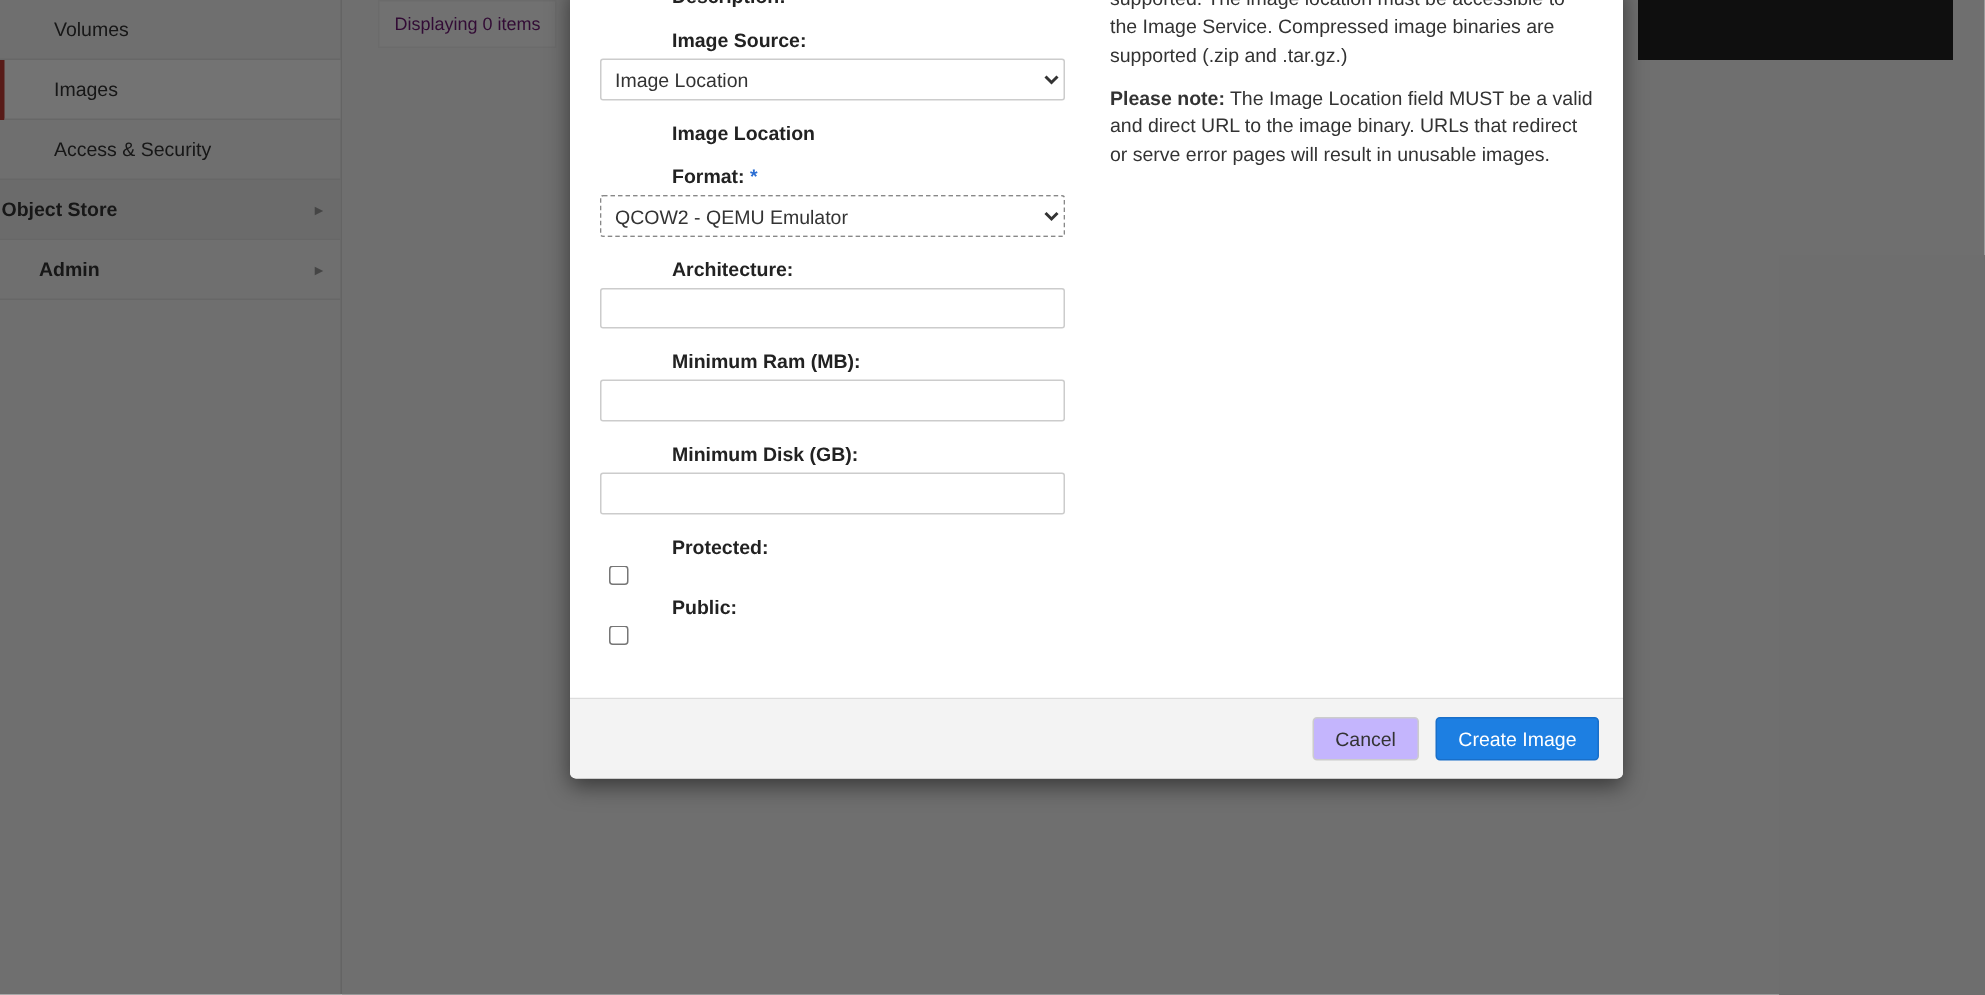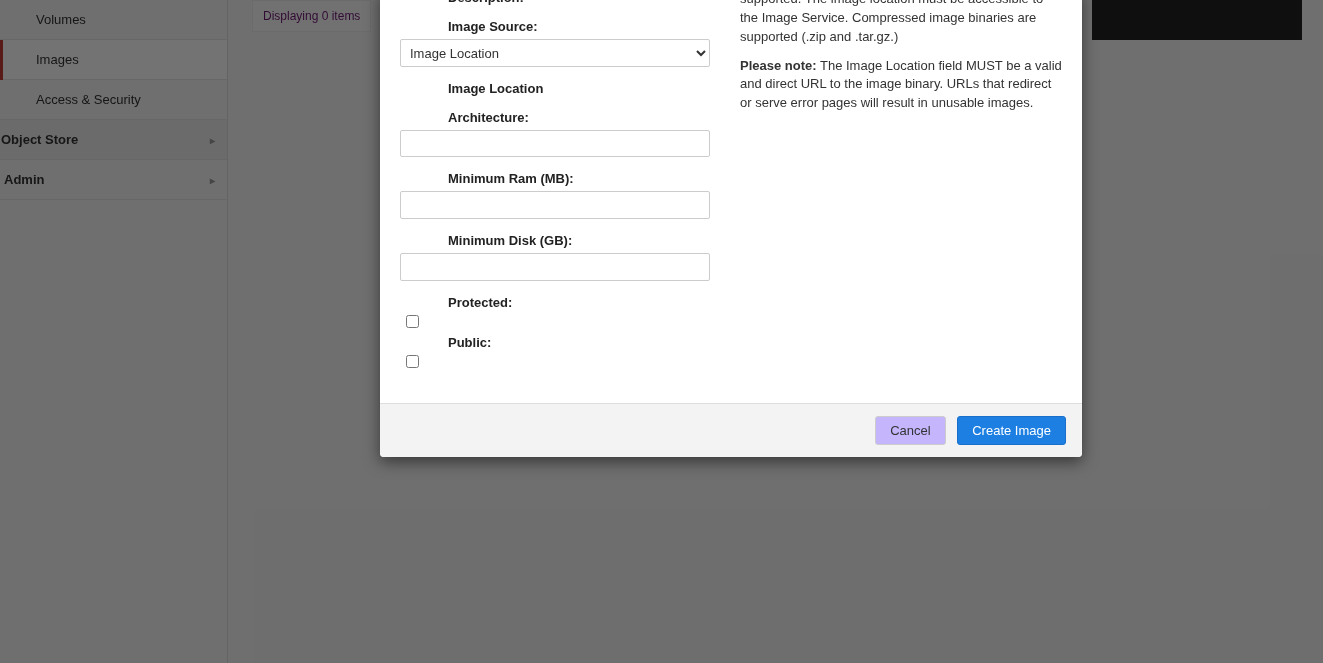--- a/index.html
+++ b/index.html
@@ -56,21 +56,21 @@
     }
     .sidebar .nav li.header .chev {
       position: absolute;
       right: 12px;
       top: 50%;
       transform: translateY(-50%);
       color: #999;
       font-size: 10px;
     }
     .sidebar .nav li.admin a {
-      padding-left: 4px;
+      padding-left: 26px;
       font-weight: bold;
       position: relative;
     }
     .sidebar .nav li.admin .chev {
       position: absolute;
       right: 12px;
       top: 50%;
       transform: translateY(-50%);
       color: #999;
       font-size: 10px;
@@ -236,20 +236,26 @@
         <label>Image Source:</label>
         <select class="form-control">
           <option>Image Location</option>
         </select>
       </div>
 
       <div class="form-group">
         <label>Image Location</label>
       </div>
 
+      <div class="form-group">
+        <label><span>Format:</span> <span class="req">*</span></label>
+        <select class="form-control dashed">
+          <option>QCOW2 - QEMU Emulator</option>
+        </select>
+      </div>
 
       <div class="form-group">
         <label>Architecture:</label>
         <input type="text" class="form-control" value="" style="">
       </div>
 
       <div class="form-group">
         <label>Minimum Ram (MB):</label>
         <input type="number" class="form-control" value="" style="">
       </div>

